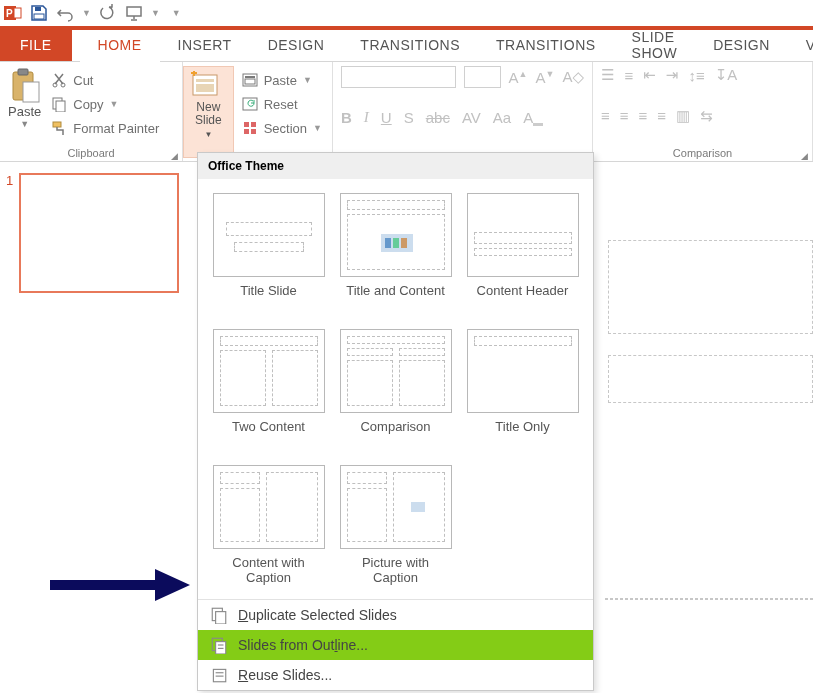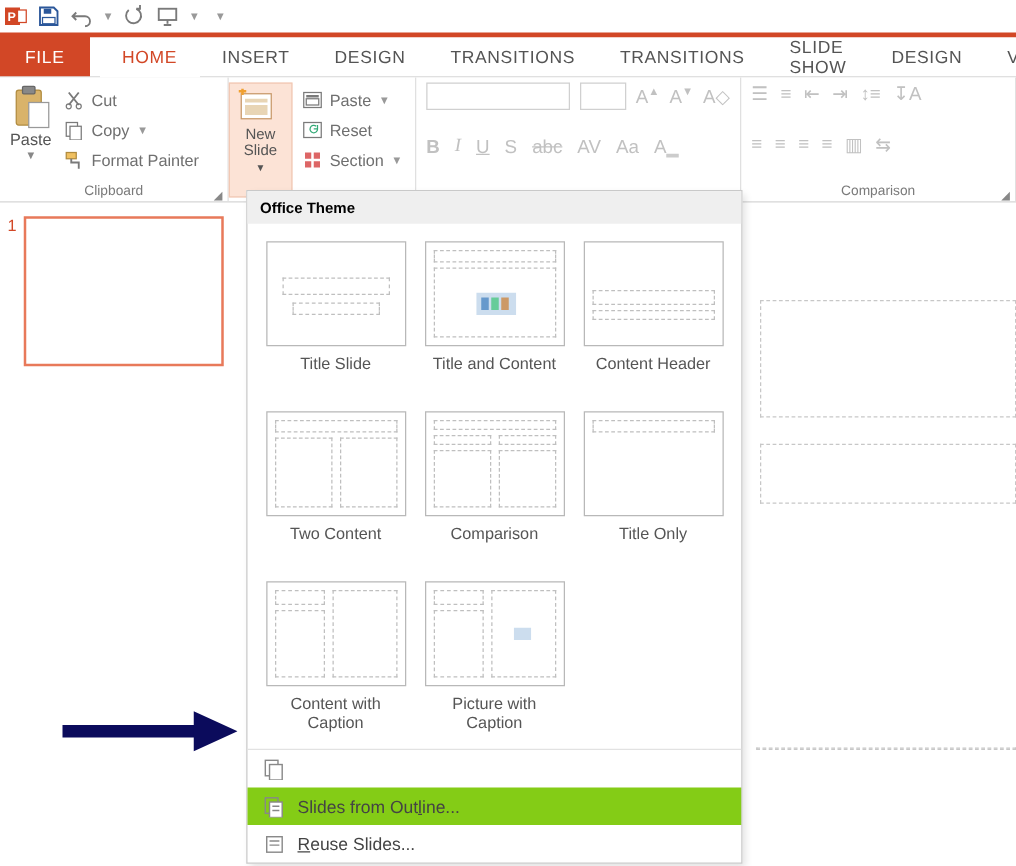--- a/index.html
+++ b/index.html
@@ -347,20 +347,21 @@
     </div>
   </div>
   <div class="dd-sep"></div>
   <div class="dd-item">
     <span class="dd-ico">
         <svg viewBox="0 0 16 16">
           <rect x="2" y="2" width="9" height="11" fill="none" stroke="#888"></rect>
           <rect x="5" y="5" width="9" height="11" fill="#fff" stroke="#888"></rect>
         </svg>
       </span>
+    <span><span class="u">D</span><span></span>uplicate Selected Slides</span>
   </div>
   <div class="dd-item highlight">
     <span class="dd-ico">
         <svg viewBox="0 0 16 16">
           <rect x="2" y="2" width="9" height="11" fill="none" stroke="#888"></rect>
           <rect x="5" y="5" width="9" height="11" fill="#fff" stroke="#888"></rect>
           <line x1="7" y1="8" x2="12" y2="8" stroke="#888"></line>
           <line x1="7" y1="11" x2="12" y2="11" stroke="#888"></line>
         </svg>
       </span>

